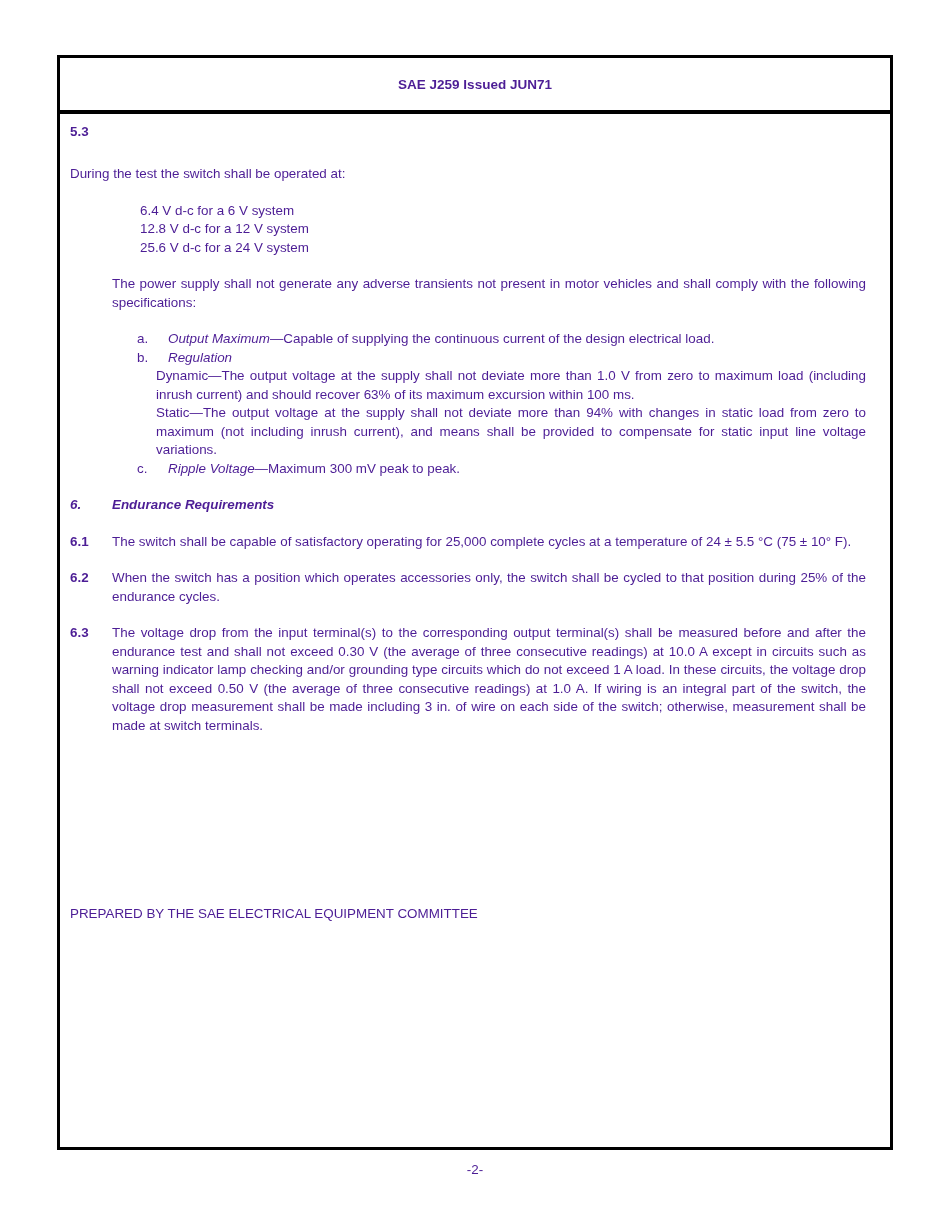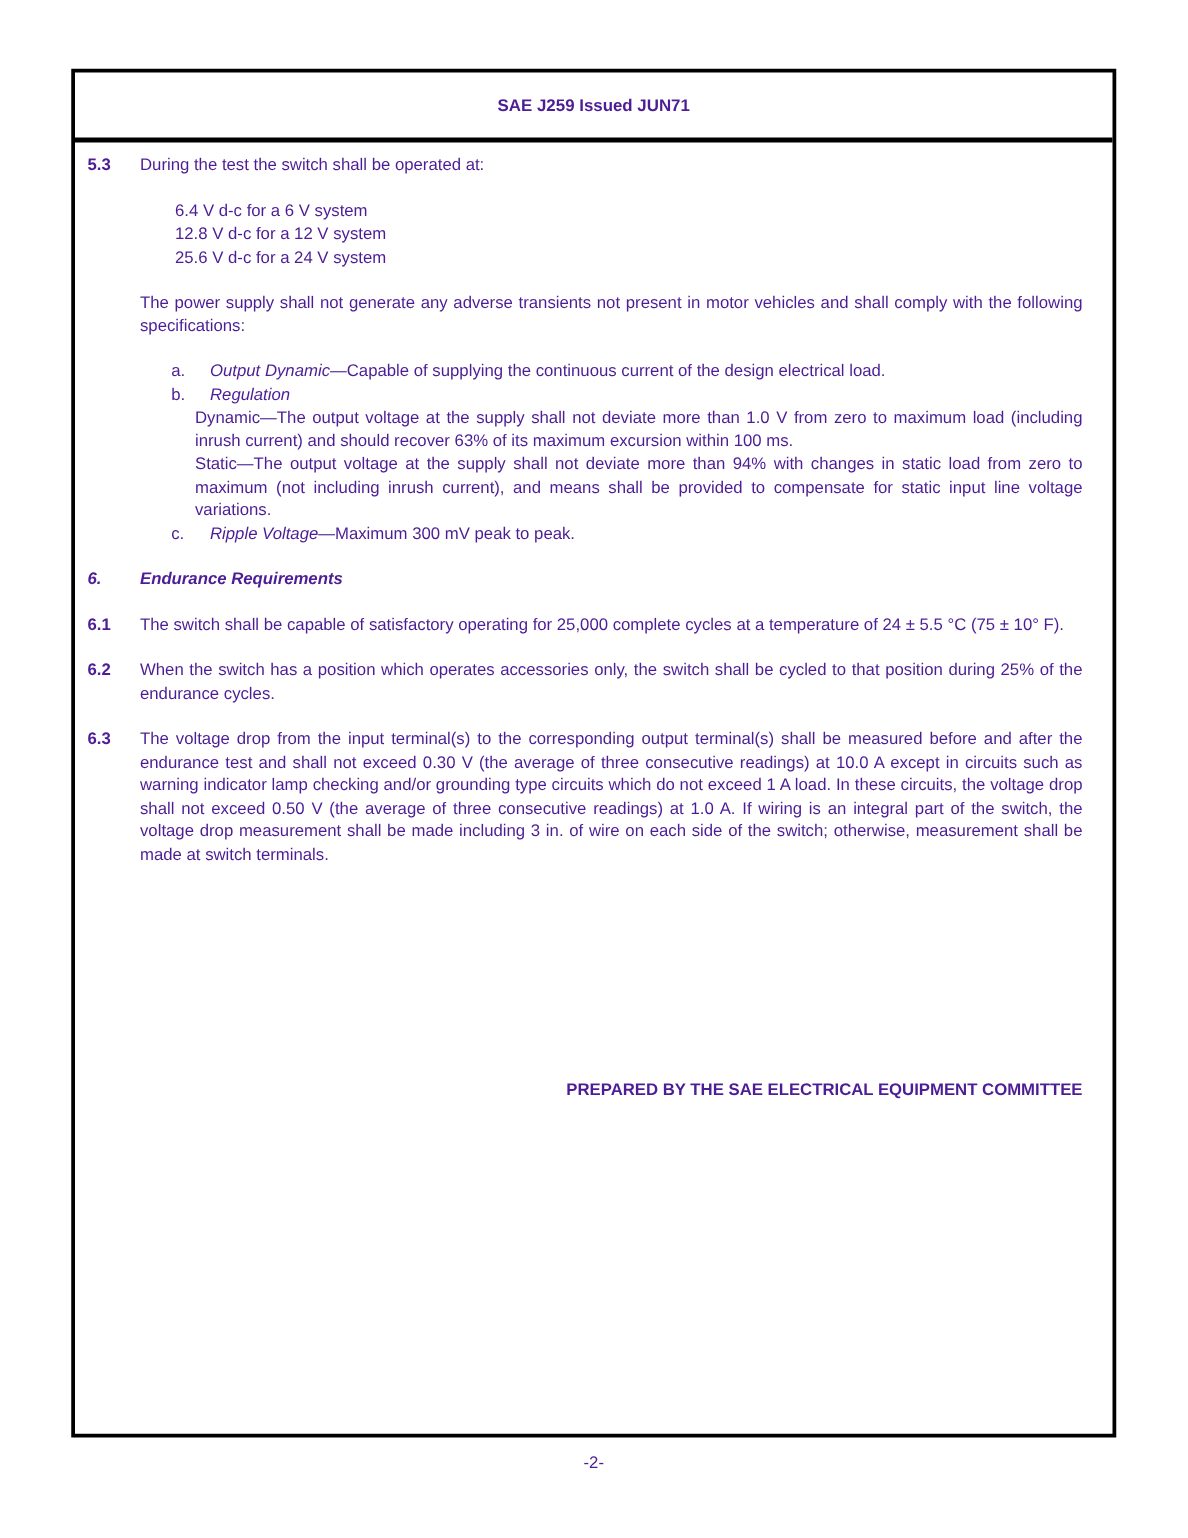--- a/index.html
+++ b/index.html
@@ -36,21 +36,21 @@
   }
   .doc-body {
     padding: 9px 24px 0 10px;
     font-size: 13.4px;
     line-height: 18.5px;
   }
   .para {
     display: flex;
     margin-top: 18px;
   }
-  .para.first { margin-top: 0; }
+  .para.first { margin-top: 0; flex-direction: column; }
   .num {
     flex: 0 0 42px;
     width: 42px;
     font-weight: bold;
   }
   .num.italic { font-style: italic; }
   .ptext { flex: 1; }
   .justify { text-align: justify; }
   .plain-para {
     margin-top: 18px;
@@ -76,22 +76,21 @@
     text-align: justify;
   }
   .sec-heading {
     display: flex;
     margin-top: 18px;
     font-weight: bold;
     font-style: italic;
   }
   .prepared {
     margin-top: 170px;
-    text-align: right;
-    font-weight: bold;
+    text-align: left;
   }
   .page-number {
     position: absolute;
     top: 1162px;
     left: 0;
     width: 950px;
     text-align: center;
     font-size: 13.4px;
   }
   i { font-style: italic; }
@@ -119,21 +118,21 @@
         <div>25.6 V d-c for a 24 V system</div>
       </div>
 
 
       <div class="plain-para justify">The power supply shall not generate any adverse transients not present in motor vehicles and shall comply with the following specifications:</div>
 
       <div class="spec-list">
 
         <div class="spec-item">
           <span class="spec-letter">a.</span>
-          <div class="spec-text"><i>Output Dynamic</i><span>—Capable of supplying the continuous current of the design electrical load.</span></div>
+          <div class="spec-text"><i>Output Maximum</i><span>—Capable of supplying the continuous current of the design electrical load.</span></div>
         </div>
 
         <div class="spec-item">
           <span class="spec-letter">b.</span>
           <div class="spec-text"><i>Regulation</i><span></span></div>
         </div>
 
         <div class="spec-sub">Dynamic—The output voltage at the supply shall not deviate more than 1.0 V from zero to maximum load (including inrush current) and should recover 63% of its maximum excursion within 100 ms.</div>
         <div class="spec-sub">Static—The output voltage at the supply shall not deviate more than 94% with changes in static load from zero to maximum (not including inrush current), and means shall be provided to compensate for static input line voltage variations.</div>
 

